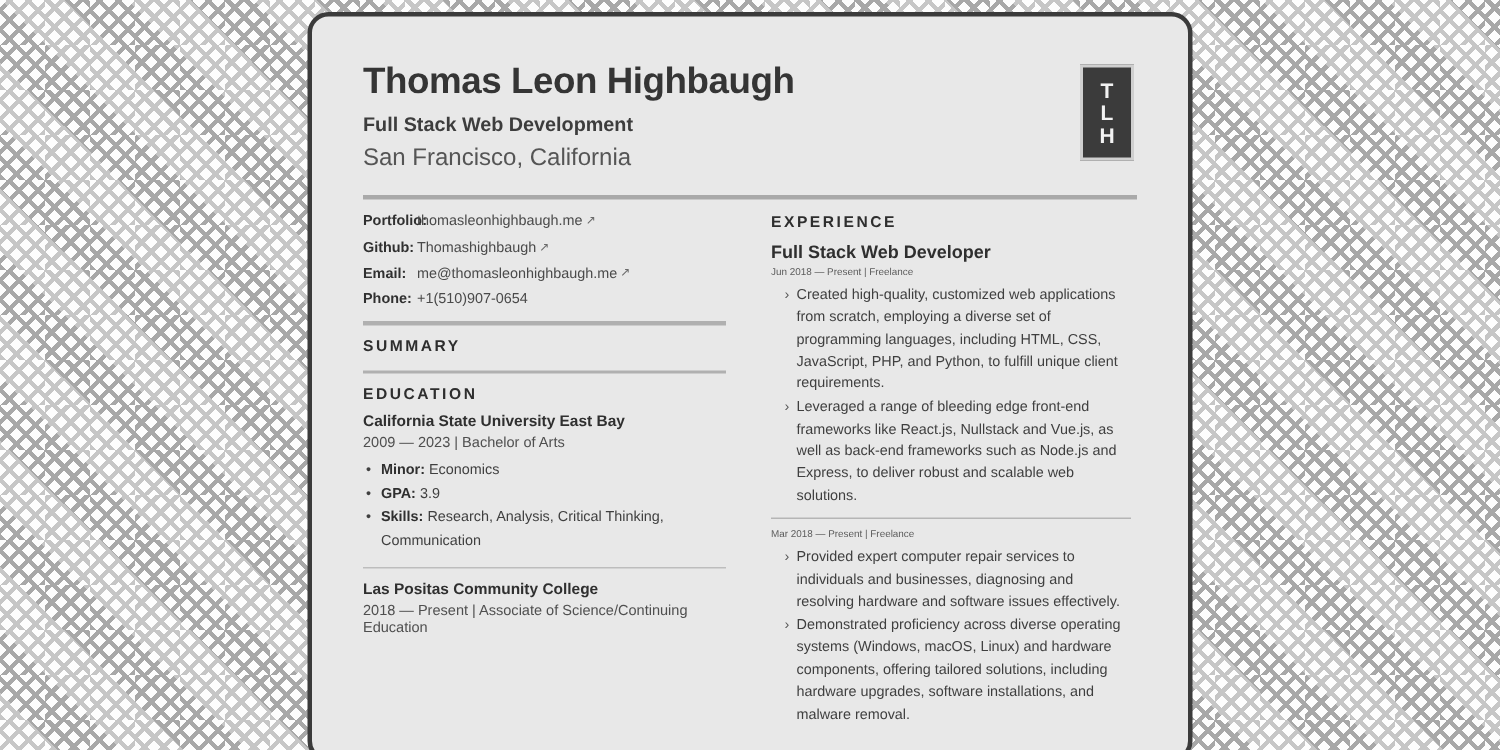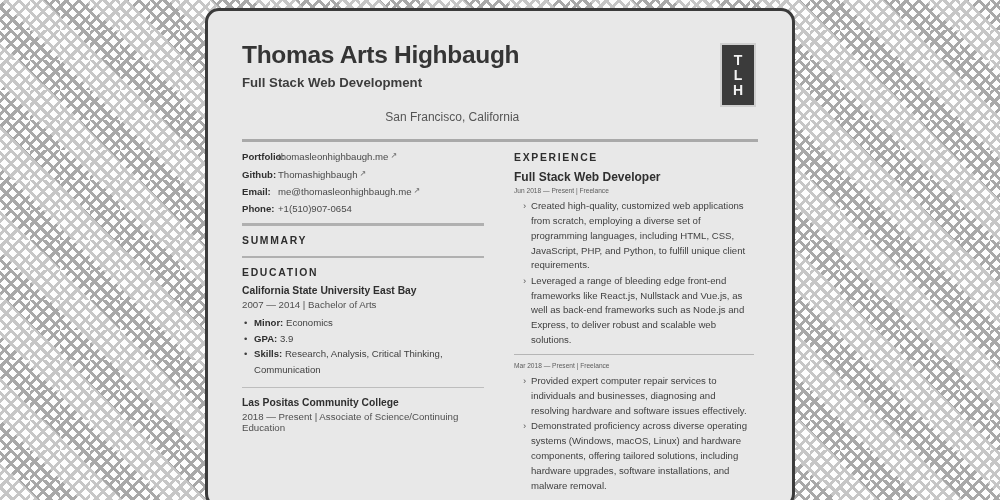--- a/index.html
+++ b/index.html
@@ -65,24 +65,23 @@
     letter-spacing: -0.3px;
     line-height: 1.12;
   }
   .tagline {
     font-size: 13.2px;
     font-weight: bold;
     color: #3d3d3d;
     margin-top: 7px;
   }
   .location {
-    font-size: 12px;
+    font-size: 16px;
     color: #555;
-    margin-top: 20px;
-    text-align: right;
+    margin-top: 7px;
   }
 
   .monogram {
     width: 36px;
     height: 64px;
     background: #3b3b3b;
     border: 2px solid #cfcfcf;
     display: flex;
     flex-direction: column;
     align-items: center;
@@ -221,21 +220,21 @@
 </style>
 </head>
 <body>
 
 <div class="bg-mask"></div>
 
 <div class="resume-card">
 
   <div class="header-row">
     <div>
-      <div class="name">Thomas Arts Highbaugh</div>
+      <div class="name">Thomas Leon Highbaugh</div>
       <div class="tagline">Full Stack Web Development</div>
       <div class="location">San Francisco, California</div>
     </div>
     <div class="monogram">
       <span>T</span>
       <span>L</span>
       <span>H</span>
     </div>
   </div>
 
@@ -270,21 +269,21 @@
       <div class="sec-rule"></div>
 
       <div class="sec-title">SUMMARY</div>
 
       <div class="sec-rule"></div>
 
       <div class="sec-title">EDUCATION</div>
 
       <div class="edu-entry">
         <div class="edu-school">California State University East Bay</div>
-        <div class="edu-meta">2007 — 2014 | Bachelor of Arts</div>
+        <div class="edu-meta">2009 — 2023 | Bachelor of Arts</div>
         <ul class="edu-list">
           <li><b>Minor:</b><span> Economics</span></li>
           <li><b>GPA:</b><span> 3.9</span></li>
           <li><b>Skills:</b><span> Research, Analysis, Critical Thinking, Communication</span></li>
         </ul>
       </div>
 
       <div class="sec-rule thin"></div>
 
       <div class="edu-entry">

